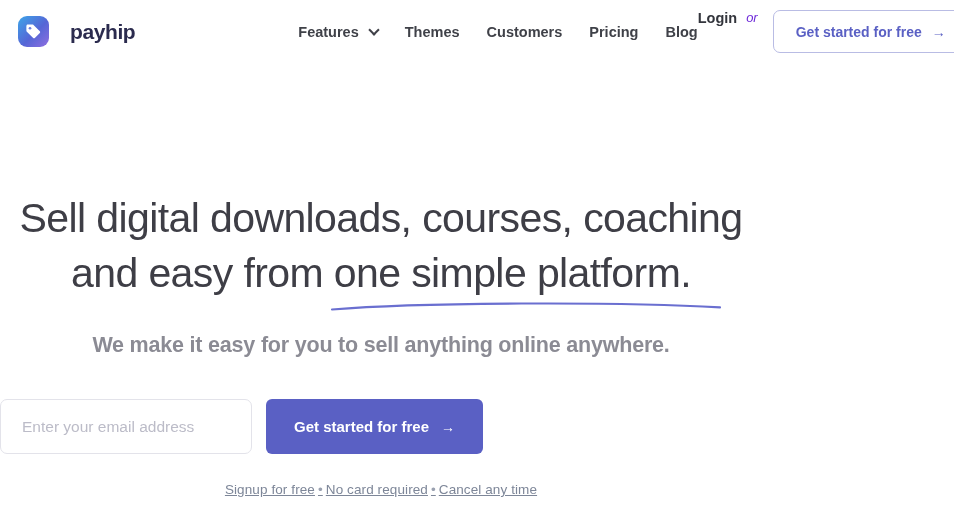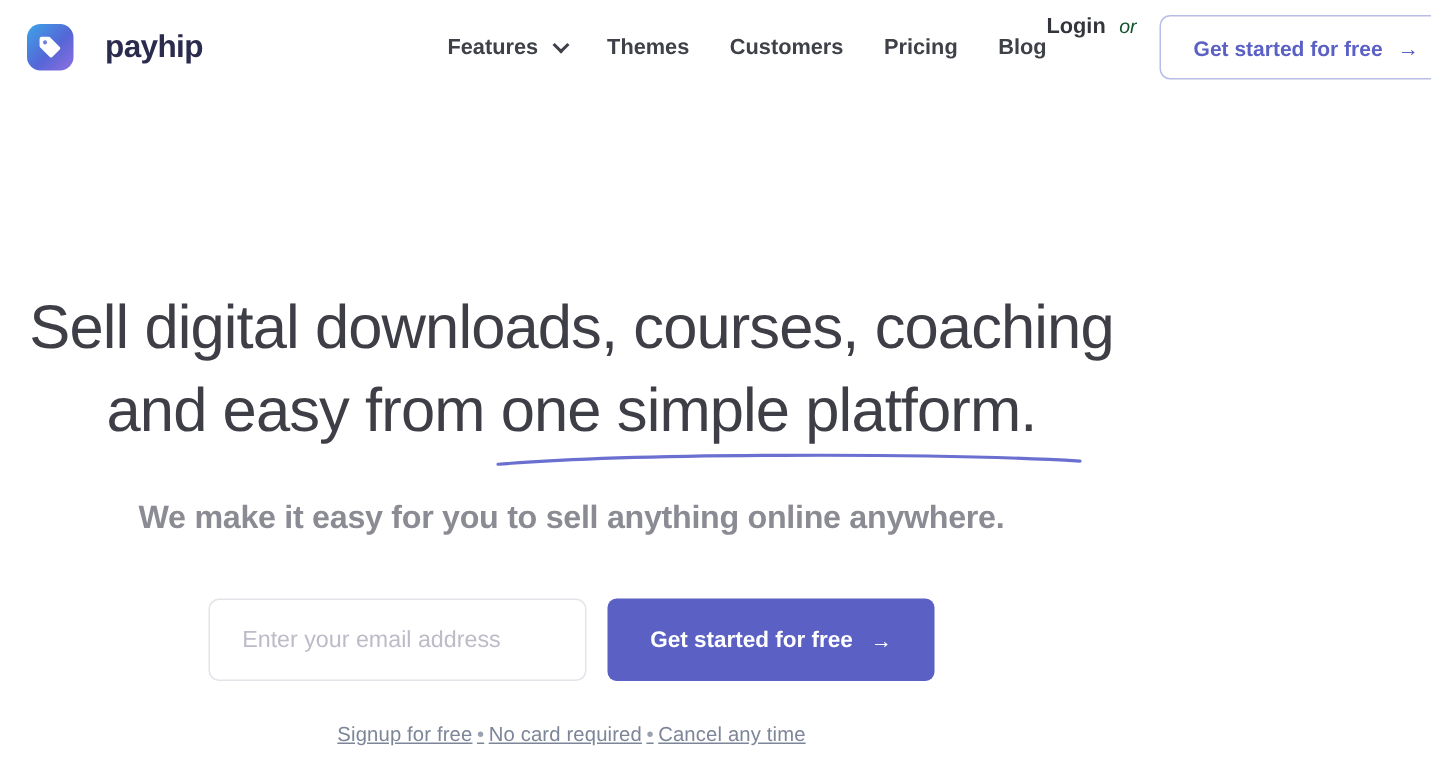--- a/index.html
+++ b/index.html
@@ -92,21 +92,21 @@
   .login-link {
     font-size: 14.5px;
     font-weight: bold;
     color: #33353c;
     cursor: pointer;
   }
 
   .or-text {
     font-size: 13px;
     font-style: italic;
-    color: #14532d;
+    color: #6d28d9;
   }
 
   .btn-outline {
     border: 1px solid #b9bce4;
     border-radius: 7px;
     background: #ffffff;
     color: #5a60c4;
     font-size: 14px;
     font-weight: bold;
     padding: 0 22px;
@@ -159,21 +159,21 @@
     margin-top: 32px;
     font-size: 21.5px;
     color: #8b8b94;
     font-weight: bold;
     letter-spacing: -0.2px;
   }
 
   .signup-row {
     margin-top: 41px;
     display: flex;
-    justify-content: center;
+    justify-content: flex-start;
     align-items: center;
     gap: 14px;
   }
 
   .email-input {
     width: 252px;
     height: 55px;
     border: 1px solid #e3e3ea;
     border-radius: 7px;
     padding: 0 21px;

